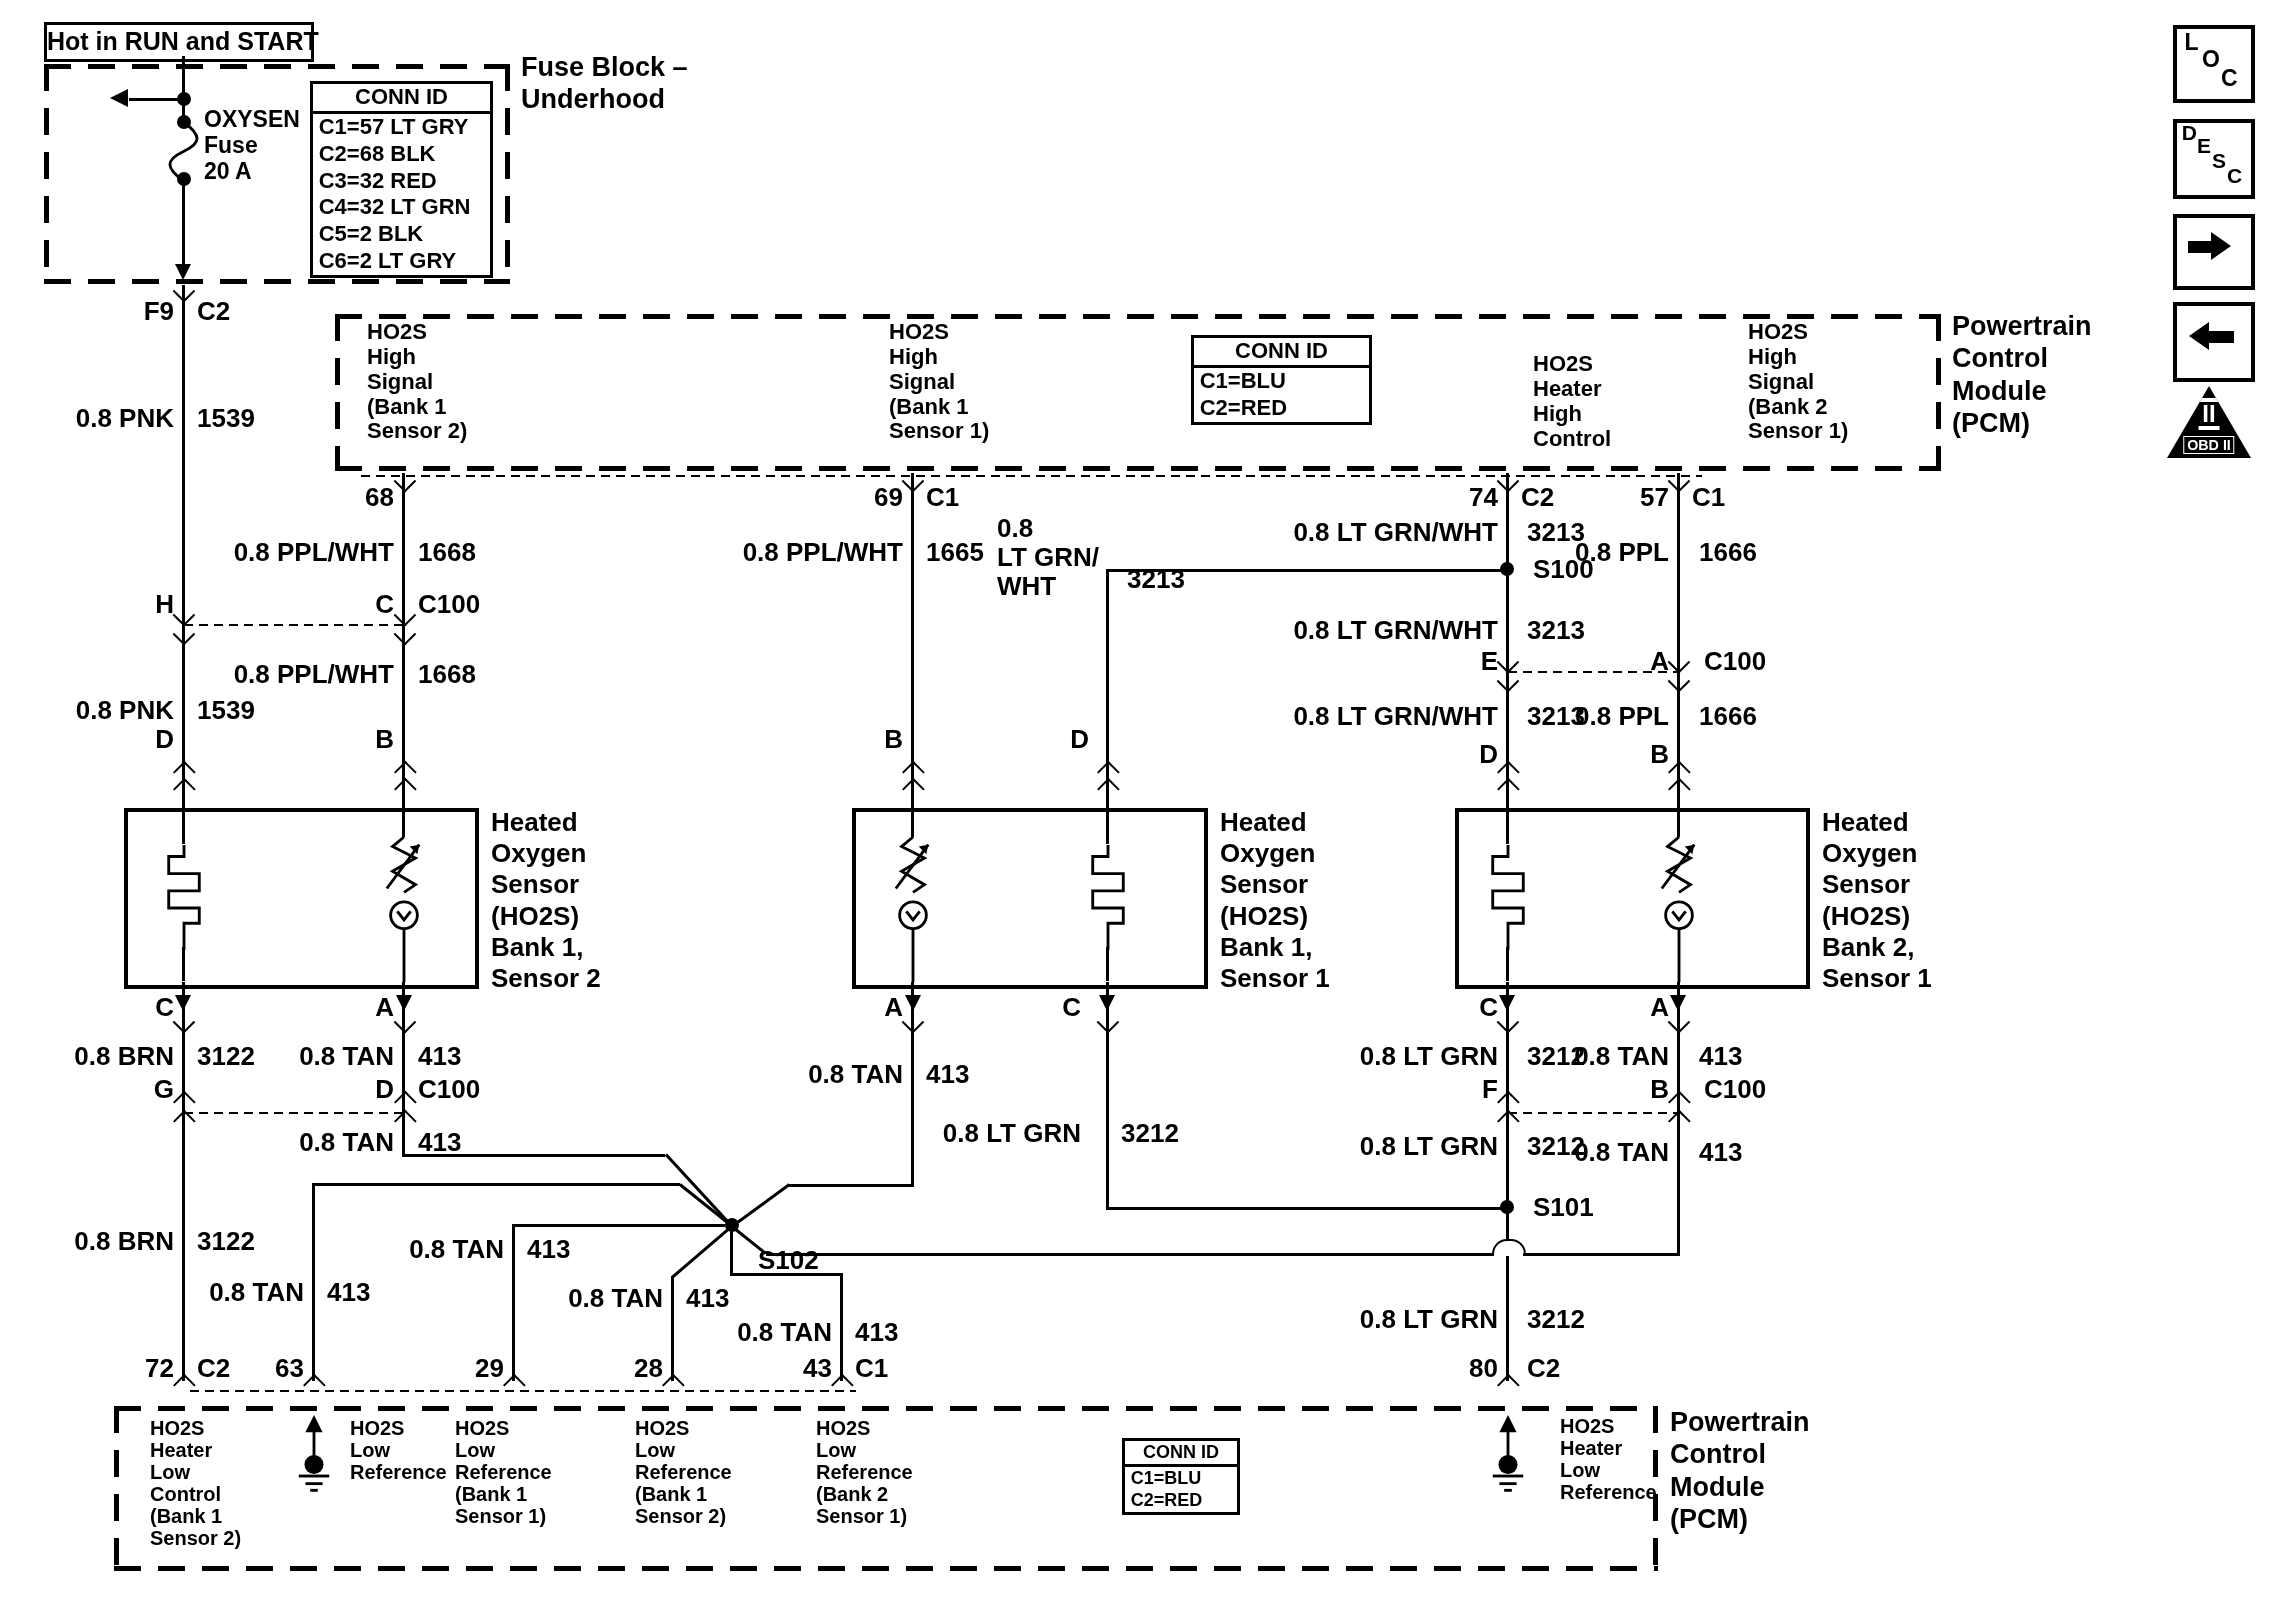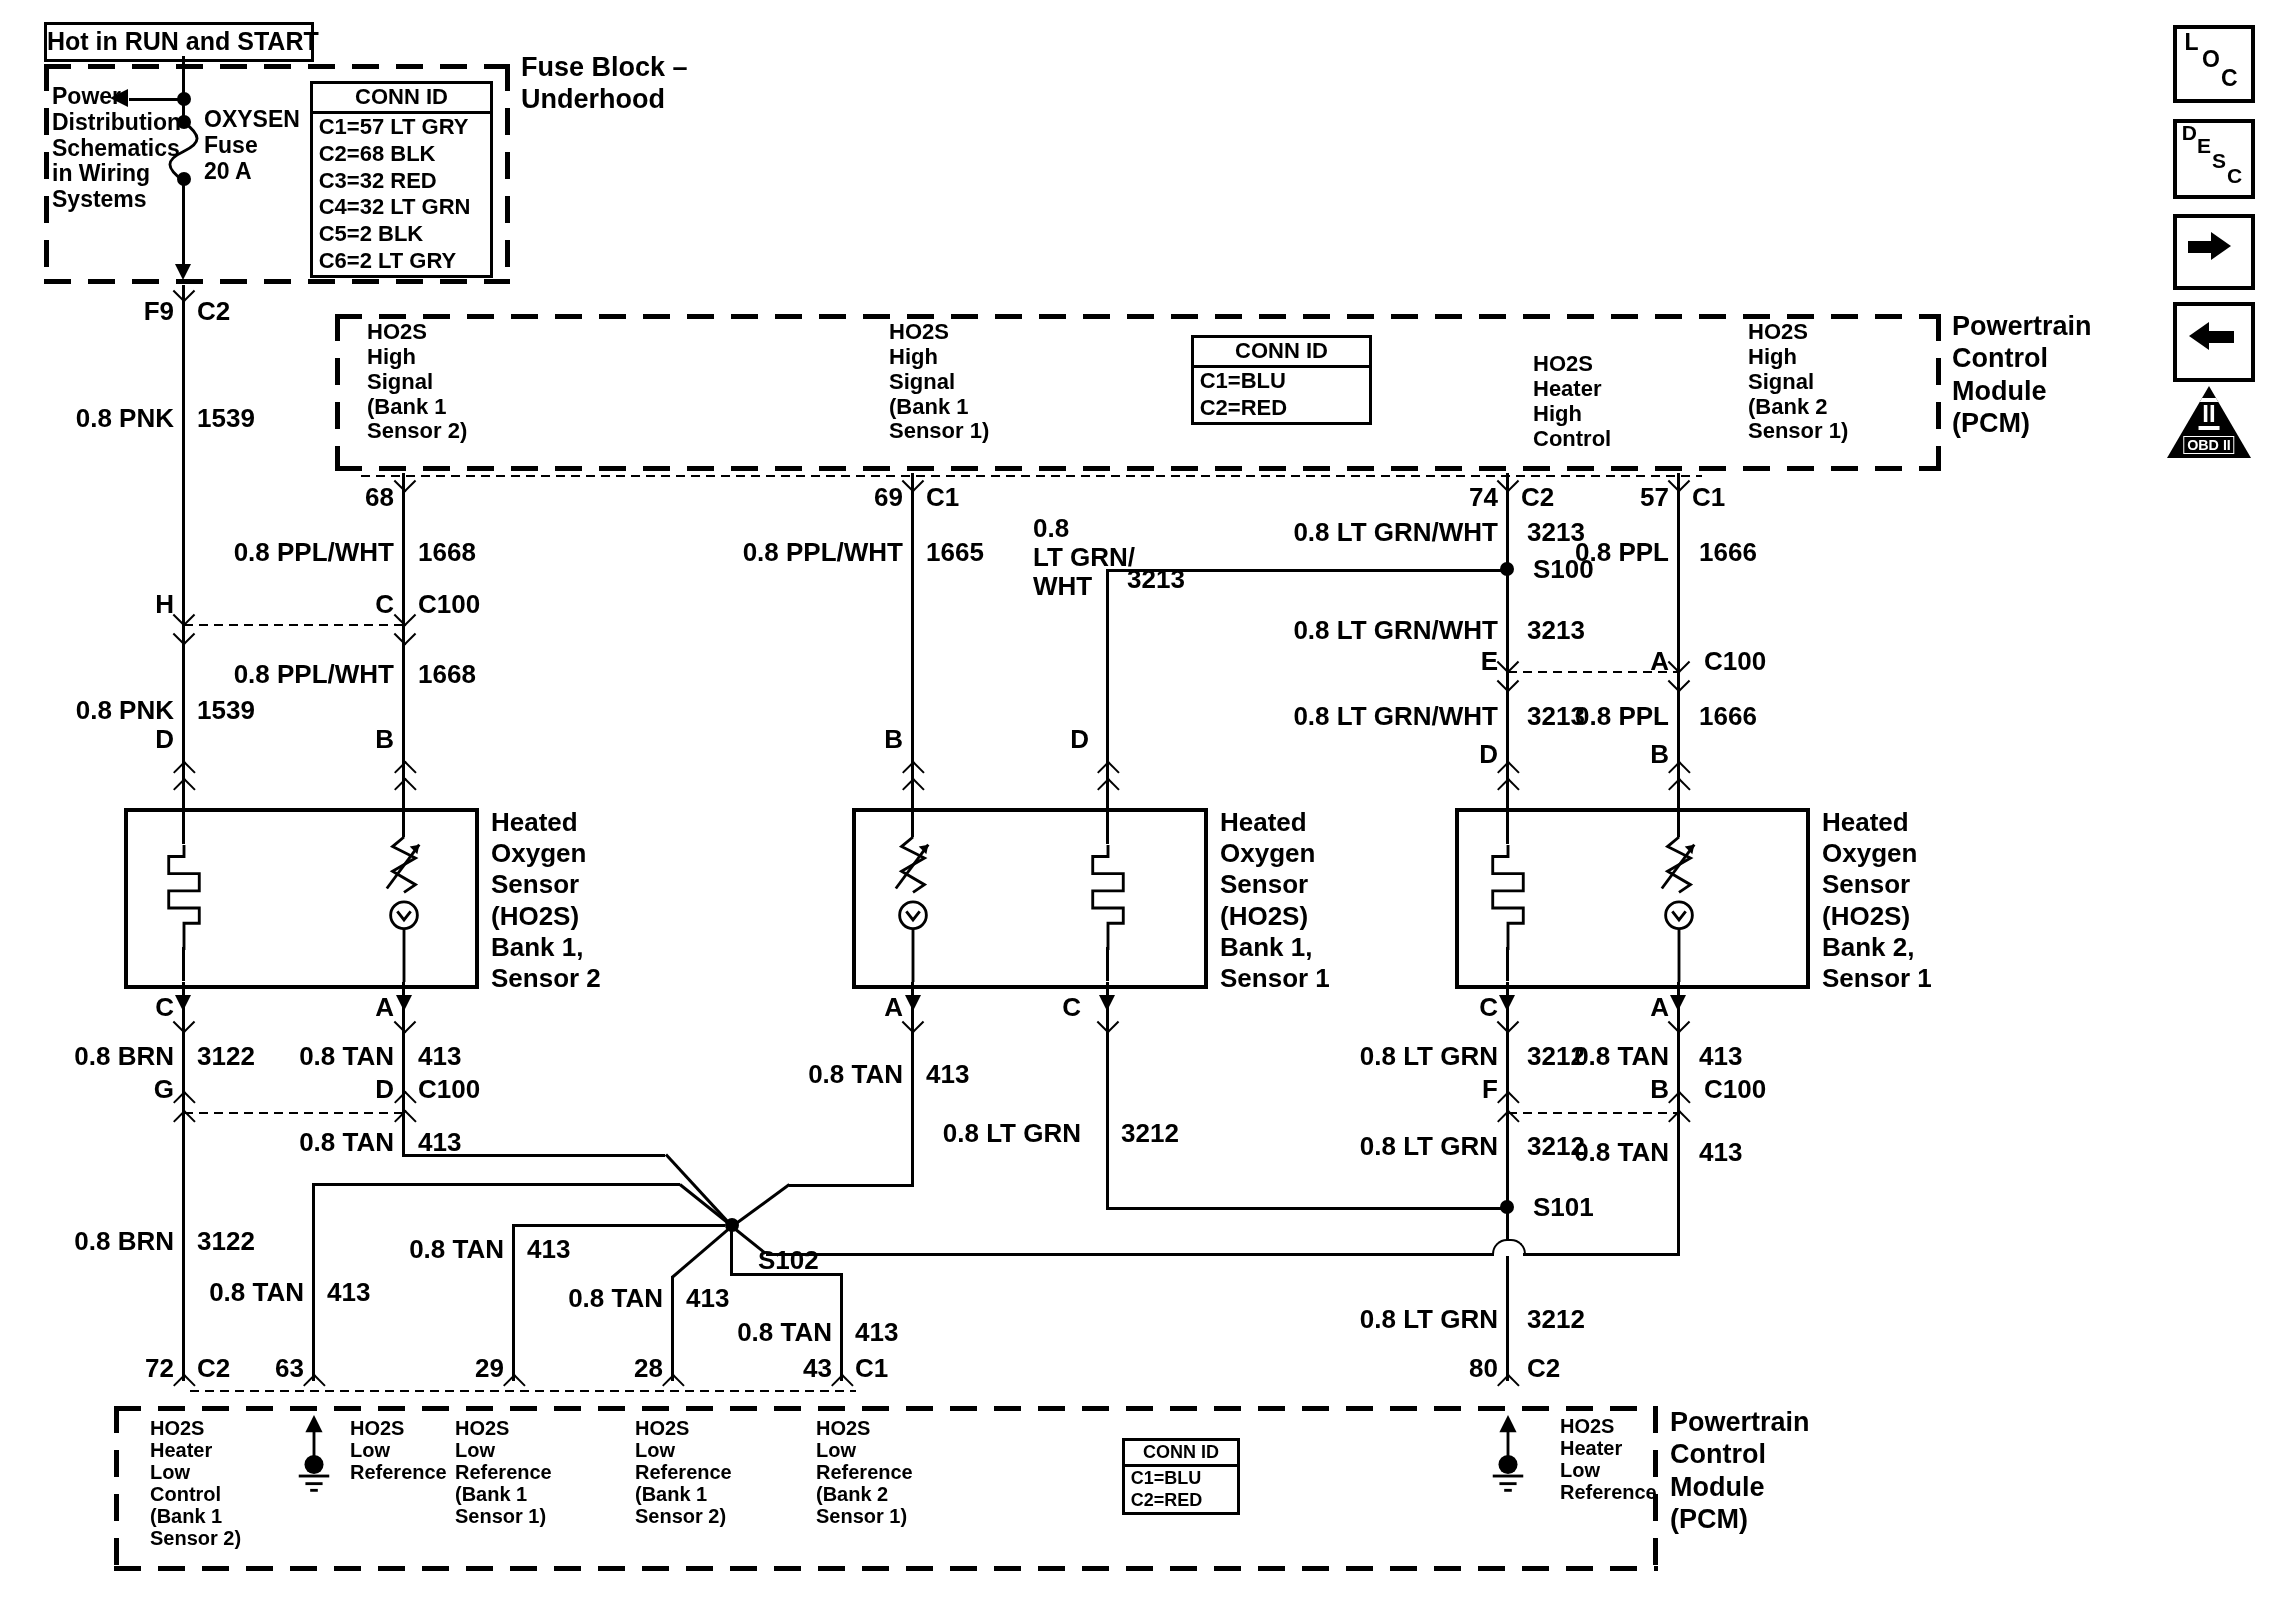--- a/index.html
+++ b/index.html
@@ -47,25 +47,20 @@
 
   <div class="solidbox" style="left:44px;top:22px;width:264px;height:34px;border-width:3.8px;">
     <div class="t" style="left:0;top:1.9px;width:100%;text-align:center;font-size:25px;white-space:nowrap;">Hot in RUN and START</div>
   </div>
 
   <div class="dashH" style="left:44px;top:64px;width:466px;"></div>
   <div class="dashH" style="left:44px;top:279px;width:466px;"></div>
   <div class="dashV" style="left:44px;top:64px;height:220px;"></div>
   <div class="dashV" style="left:505px;top:64px;height:220px;"></div>
 
-  <div class="t" style="left:52px;top:84px;font-size:23px;">Power
-Distribution
-Schematics
-in Wiring
-Systems</div>
   <div class="t" style="left:204px;top:107px;font-size:23px;">OXYSEN
 Fuse
 20 A</div>
   <div class="t f28" style="left:521px;top:51px;">Fuse Block –
 Underhood</div>
 
   <div class="tbl f23" style="left:310px;top:81px;width:177px;">
     <div class="hd">CONN ID</div>
     <div class="rw">C1=57 LT GRY</div>
     <div class="rw">C2=68 BLK</div>
@@ -189,21 +184,21 @@
 
   <div class="wv" style="left:911px;top:473px;height:336px;"></div>
   <div class="t ra" style="left:675px;top:538px;">0.8 PPL/WHT</div>
   <div class="t" style="left:926px;top:538px;">1665</div>
   <div class="t ra" style="left:675px;top:725px;">B</div>
   <div class="ch chu" style="left:905px;top:764px;"></div>
   <div class="ch chu" style="left:905px;top:781px;"></div>
 
   <div class="wh" style="left:1108px;top:569px;width:399px;"></div>
   <div class="wv" style="left:1106px;top:569px;height:240px;"></div>
-  <div class="t" style="left:997px;top:514px;margin-left:36px;">0.8
+  <div class="t" style="left:997px;top:514px;">0.8
 LT GRN/
 WHT</div>
   <div class="t" style="left:1127px;top:565px;">3213</div>
   <div class="t ra" style="left:861px;top:725px;">D</div>
   <div class="ch chu" style="left:1100px;top:764px;"></div>
   <div class="ch chu" style="left:1100px;top:781px;"></div>
 
   <div class="wv" style="left:1506px;top:473px;height:336px;"></div>
   <div class="t ra" style="left:1270px;top:518px;">0.8 LT GRN/WHT</div>
   <div class="t" style="left:1527px;top:518px;">3213</div>

